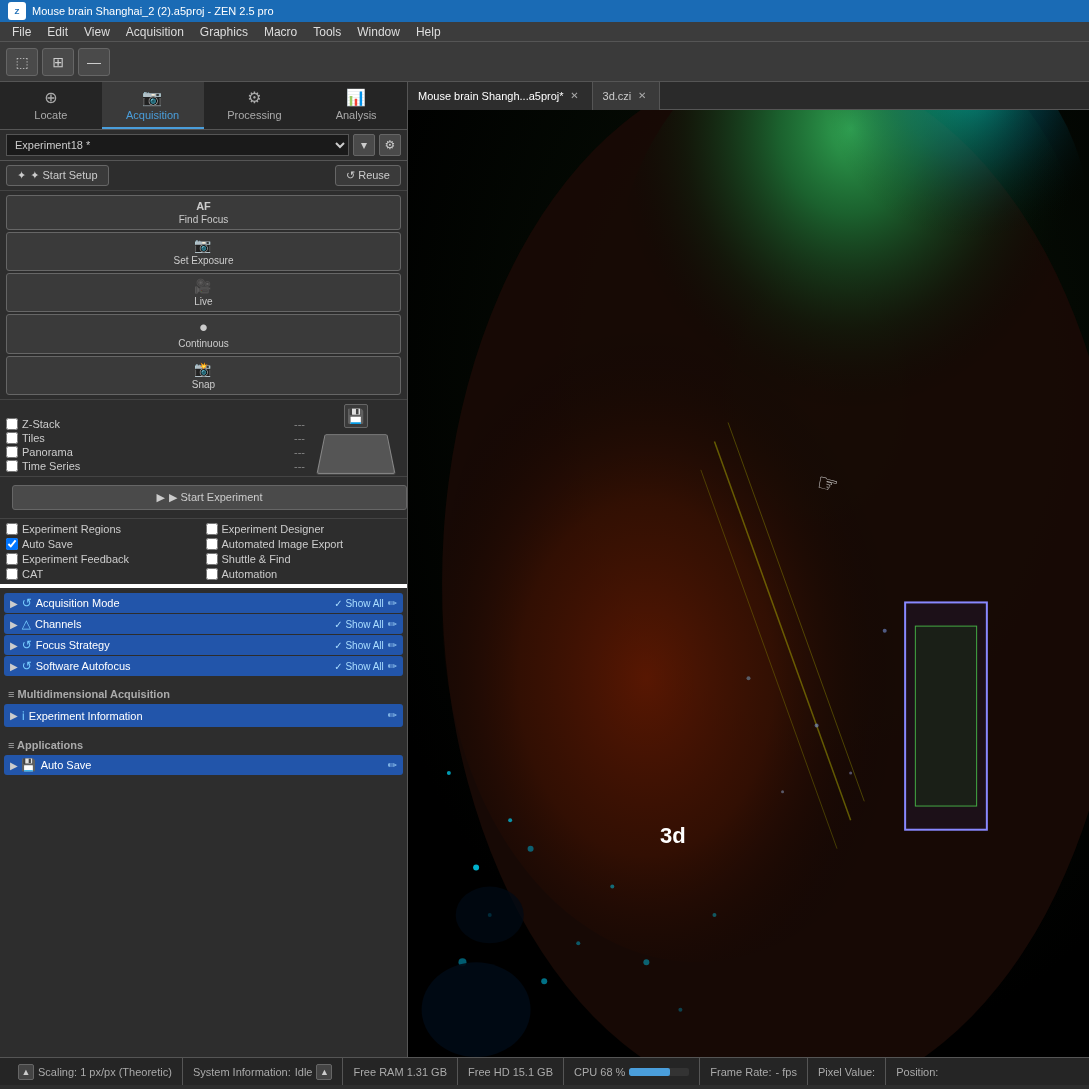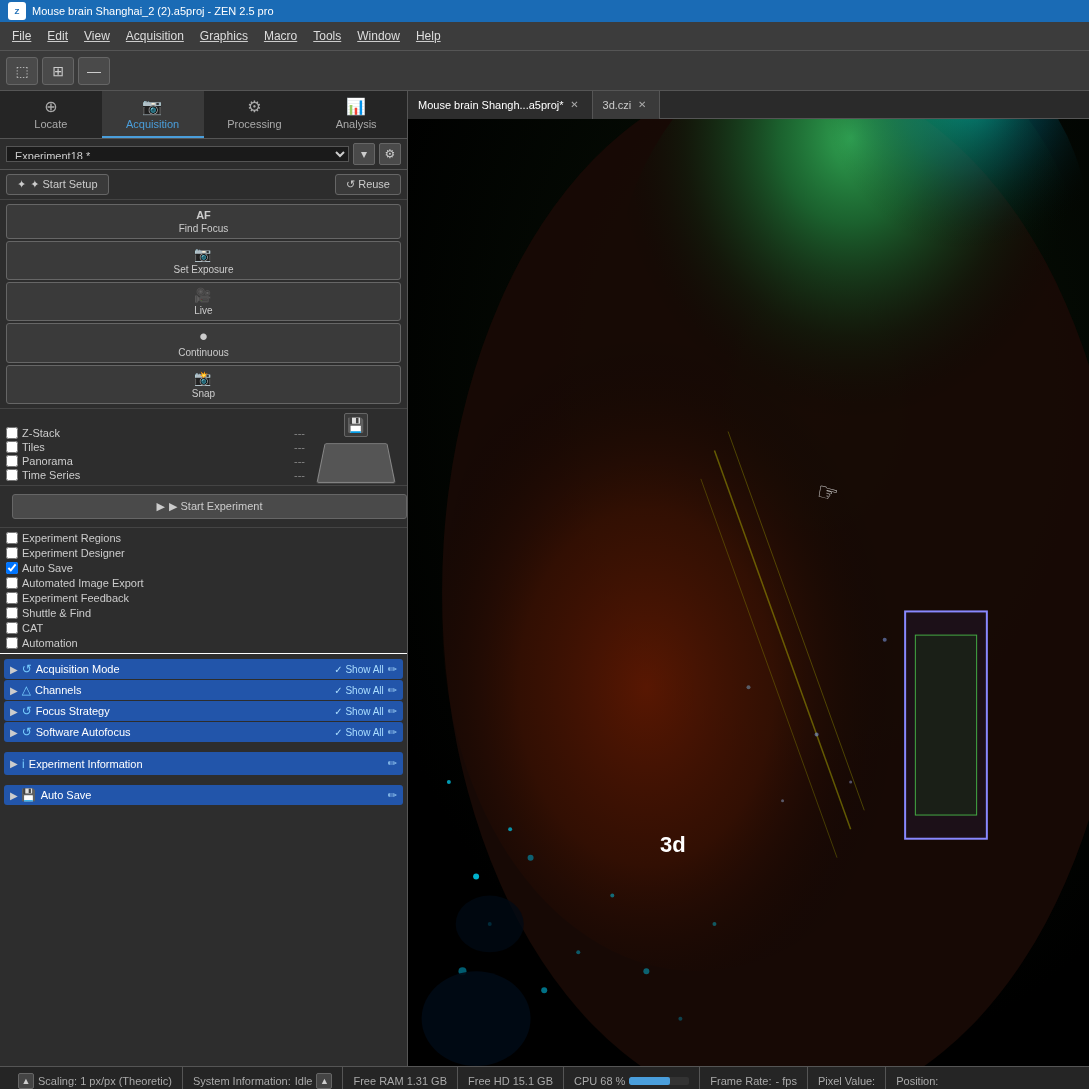--- a/index.html
+++ b/index.html
@@ -28,26 +28,25 @@
       background: #fff;
       border-radius: 3px;
       margin-right: 6px;
       display: flex; align-items: center; justify-content: center;
       font-size: 8px; font-weight: bold; color: #1a6bb5;
     }
 
     
     #menu-bar {
       background: #3c3c3c;
-      height: 29px;
+      height: 20px;
       display: flex;
       align-items: center;
       padding: 0 4px;
       border-bottom: 1px solid #555;
-      text-decoration: underline;
     }
     #menu-bar .menu-item {
       padding: 2px 8px;
       color: #ddd;
       cursor: pointer;
       font-size: 12px;
     }
 
     
     #toolbar {
@@ -247,23 +246,23 @@
       padding: 5px;
       border-radius: 3px;
       cursor: pointer;
       font-size: 11px;
       display: flex; align-items: center; justify-content: center; gap: 4px;
     }
 
     
     #features-section {
       padding: 4px 6px;
-      border-bottom: 1px solid #ffffff;
+      border-bottom: 4px solid #ffffff;
       display: grid;
-      grid-template-columns: 1fr;
+      grid-template-columns: 1fr 1fr;
       gap: 3px 4px;
       background: #2d2d2d;
     }
     .feat-row {
       display: flex;
       align-items: center;
       gap: 4px;
     }
     .feat-row input[type="checkbox"] { width: 12px; height: 12px; cursor: pointer; }
 
@@ -468,21 +467,21 @@
       </div>
       <div class="mode-tab">
         <span class="tab-icon">📊</span>
         <span>Analysis</span>
       </div>
     </div>
 
     <div id="left-content">
 
       <div id="experiment-bar">
-        <select style="flex:1; background:#1a1a1a; color:#ccc; border:1px solid #555; padding:2px 4px; font-size:11px; height:16px;">
+        <select style="flex:1; background:#1a1a1a; color:#ccc; border:1px solid #555; padding:2px 4px; font-size:11px; height:22px;">
           <option>Experiment18 *</option>
         </select>
         <div class="icon-btn">▾</div>
         <div class="icon-btn">⚙</div>
       </div>
 
       <div id="smart-setup-bar">
         <button id="smart-setup-btn">
           <span>✦</span>
           <span>✦ Start Setup</span>
@@ -611,29 +610,31 @@
         <div class="param-row">
           <span class="expand-arrow">▶</span>
           <span class="param-icon">↺</span>
           <span class="param-name">Software Autofocus</span>
           <span class="show-all">✓ Show All</span>
           <span class="edit-icon">✏</span>
         </div>
       </div>
 
       <div id="multi-section">
+        <div class="section-header">≡ Multidimensional Acquisition</div>
         <div class="param-row">
           <span class="expand-arrow">▶</span>
           <span class="param-icon">ℹ</span>
           <span class="param-name">Experiment Information</span>
           <span class="edit-icon">✏</span>
         </div>
       </div>
 
       <div id="apps-section">
+        <div class="section-header">≡ Applications</div>
         <div class="param-row">
           <span class="expand-arrow">▶</span>
           <span class="param-icon">💾</span>
           <span class="param-name">Auto Save</span>
           <span class="edit-icon">✏</span>
         </div>
       </div>
 
     </div>
   </div>

